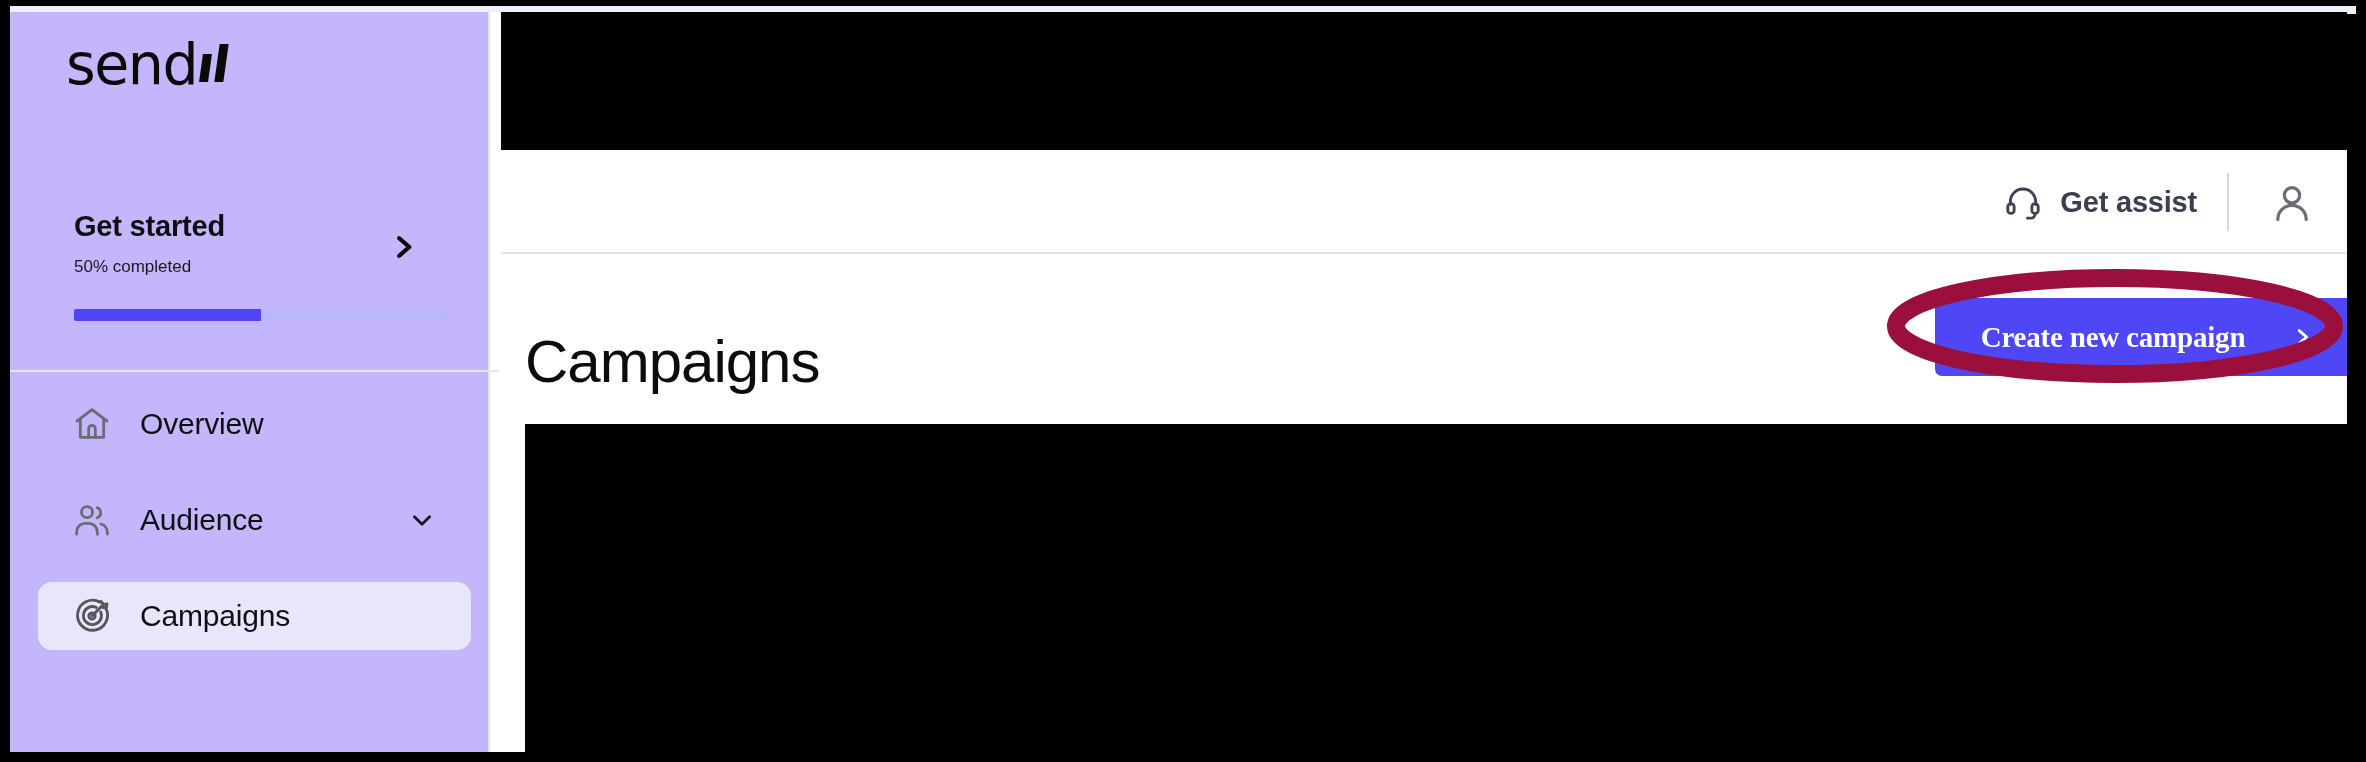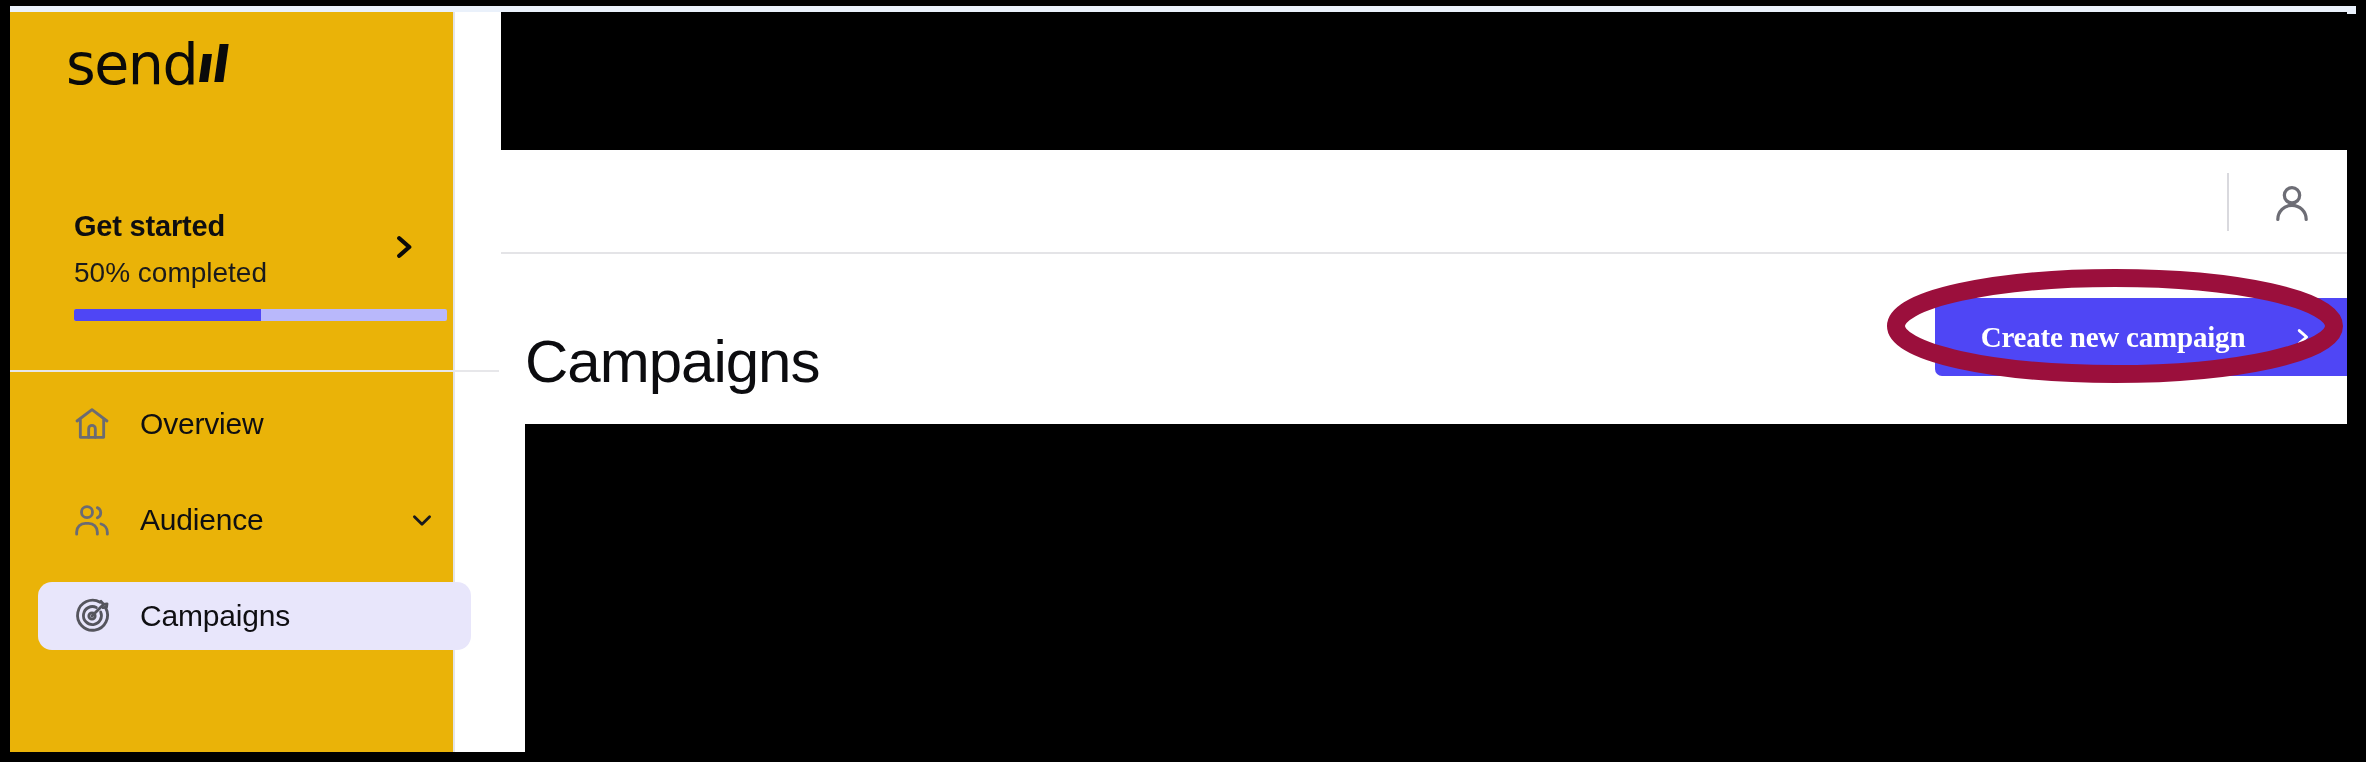--- a/index.html
+++ b/index.html
@@ -41,23 +41,23 @@
     width: 2337px;
     height: 740px;
     background: #ffffff;
     overflow: hidden;
   }
 
   
   #sidebar {
     position: absolute;
     left: 0; top: 0;
-    width: 445px;
+    width: 480px;
     height: 740px;
-    background: #eab308;
+    background: #c4b5fd;
     border-right: 2px solid #e4e4e7;
     box-sizing: border-box;
   }
 
   #logo {
     position: absolute;
     left: 56px;
     top: 22px;
     height: 60px;
     display: flex;
@@ -104,21 +104,21 @@
     top: 28px;
     font-size: 29px;
     font-weight: bold;
     color: #0e0e11;
     letter-spacing: -0.2px;
   }
   #getstarted-sub {
     position: absolute;
     left: 64px;
     top: 75px;
-    font-size: 28px;
+    font-size: 17px;
     font-weight: 400;
     color: #1a1a1d;
     text-align: center;
   }
   #getstarted-chevron {
     position: absolute;
     left: 378px;
     top: 50px;
     width: 30px;
     height: 30px;
@@ -401,20 +401,31 @@
         </div>
 
       </nav>
     </aside>
 
     <main id="main">
 
       <div id="redaction-top"></div>
 
       <div id="utilbar">
+        <div id="get-assist">
+          <span class="headset-icon">
+            <svg viewBox="0 0 24 24" fill="none" stroke="currentColor" stroke-width="1.8" stroke-linecap="round" stroke-linejoin="round" width="100%" height="100%">
+              <path d="M4 13.6v-1.8a8 8 0 0 1 16 0v1.8"></path>
+              <rect x="2.4" y="13" width="4" height="6.2" rx="1.9"></rect>
+              <rect x="17.6" y="13" width="4" height="6.2" rx="1.9"></rect>
+              <path d="M19.6 19.2v.6a2.4 2.4 0 0 1-2.4 2.4h-2.4"></path>
+            </svg>
+          </span>
+          <span class="label">Get assist</span>
+        </div>
         <div id="util-divider"></div>
         <span id="account-btn">
           <svg viewBox="0 0 24 24" fill="none" stroke="currentColor" stroke-width="1.7" stroke-linecap="round" stroke-linejoin="round" width="100%" height="100%">
             <circle cx="12" cy="8" r="4"></circle>
             <path d="M4.6 20.6a7.4 7.4 0 0 1 14.8 0"></path>
           </svg>
         </span>
       </div>
 
       <div id="titlerow">

